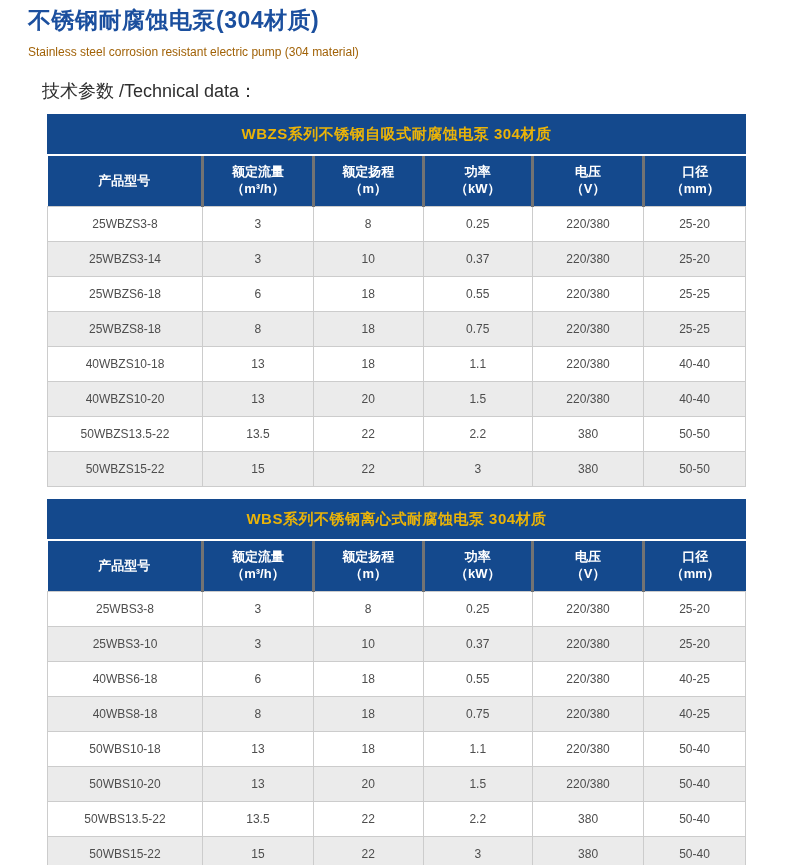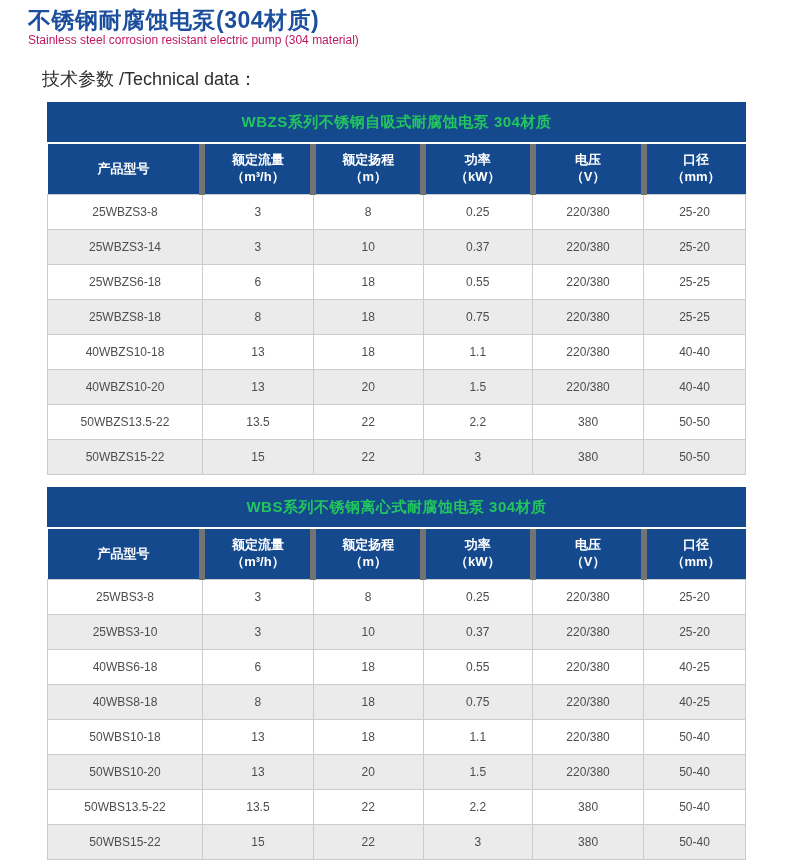--- a/index.html
+++ b/index.html
@@ -17,40 +17,40 @@
     padding: 7px 0 0 28px;
   }
   .page-title {
     color: #1b4f9e;
     font-size: 23px;
     font-weight: bold;
     line-height: 26px;
     letter-spacing: 0.5px;
   }
   .page-subtitle {
-    color: #be185d;
+    color: #a16207;
     font-size: 12px;
     line-height: 14px;
-    margin-top: 0;
+    margin-top: 12px;
   }
   .section-label {
     margin: 20px 0 11px 42px;
     font-size: 18px;
     color: #2e2e2e;
   }
   .tables-wrap {
     margin-left: 47px;
     width: 699px;
   }
   .table-section + .table-section {
     margin-top: 12px;
   }
   .table-title {
     background: #14498d;
-    color: #22c55e;
+    color: #eab308;
     height: 40px;
     line-height: 40px;
     text-align: center;
     font-size: 15px;
     font-weight: bold;
     letter-spacing: 0.5px;
     margin-bottom: 2px;
   }
   table {
     width: 100%;
@@ -65,21 +65,21 @@
   col.c4 { width: 15.9%; }
   col.c5 { width: 14.6%; }
   thead th {
     background: #14498d;
     color: #ffffff;
     font-size: 13px;
     font-weight: bold;
     height: 50px;
     padding: 0;
     vertical-align: middle;
-    border-left: 6px solid #737373;
+    border-left: 3px solid #737373;
   }
   thead th:first-child {
     border-left: none;
   }
   thead th .hl {
     line-height: 1.3;
     text-align: center;
   }
   tbody td {
     border: 1px solid #cccccc;

